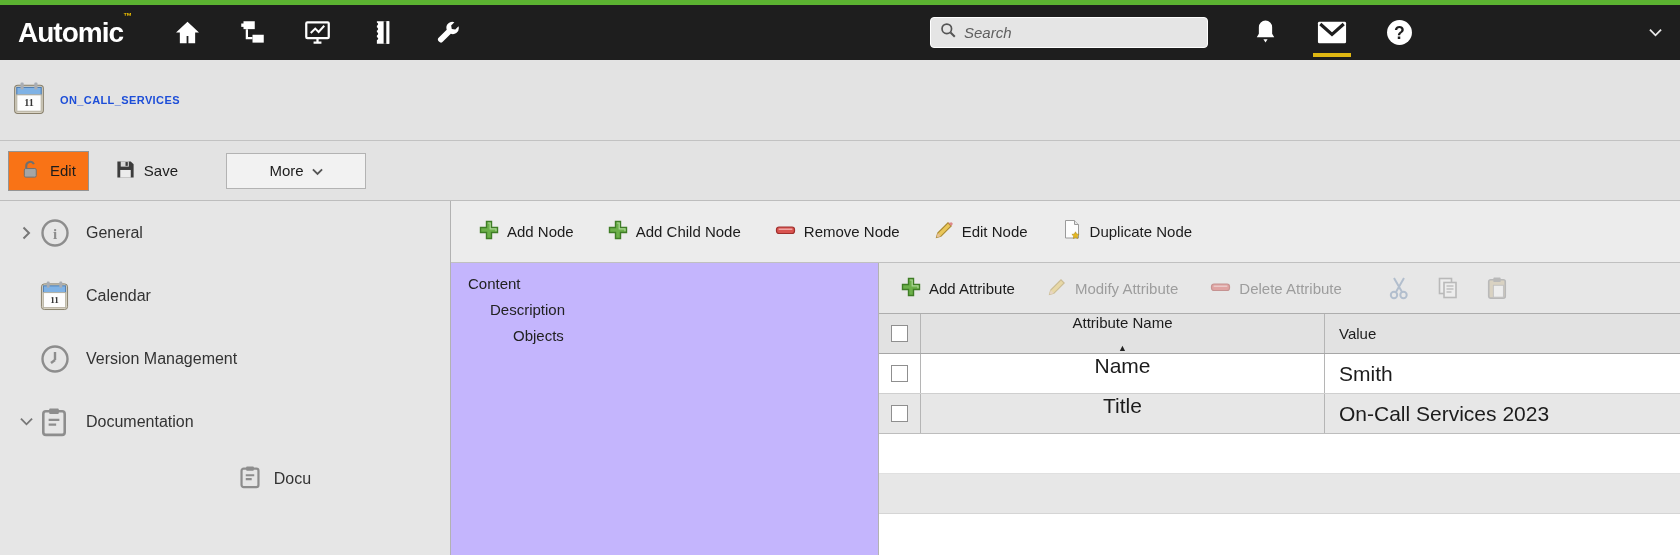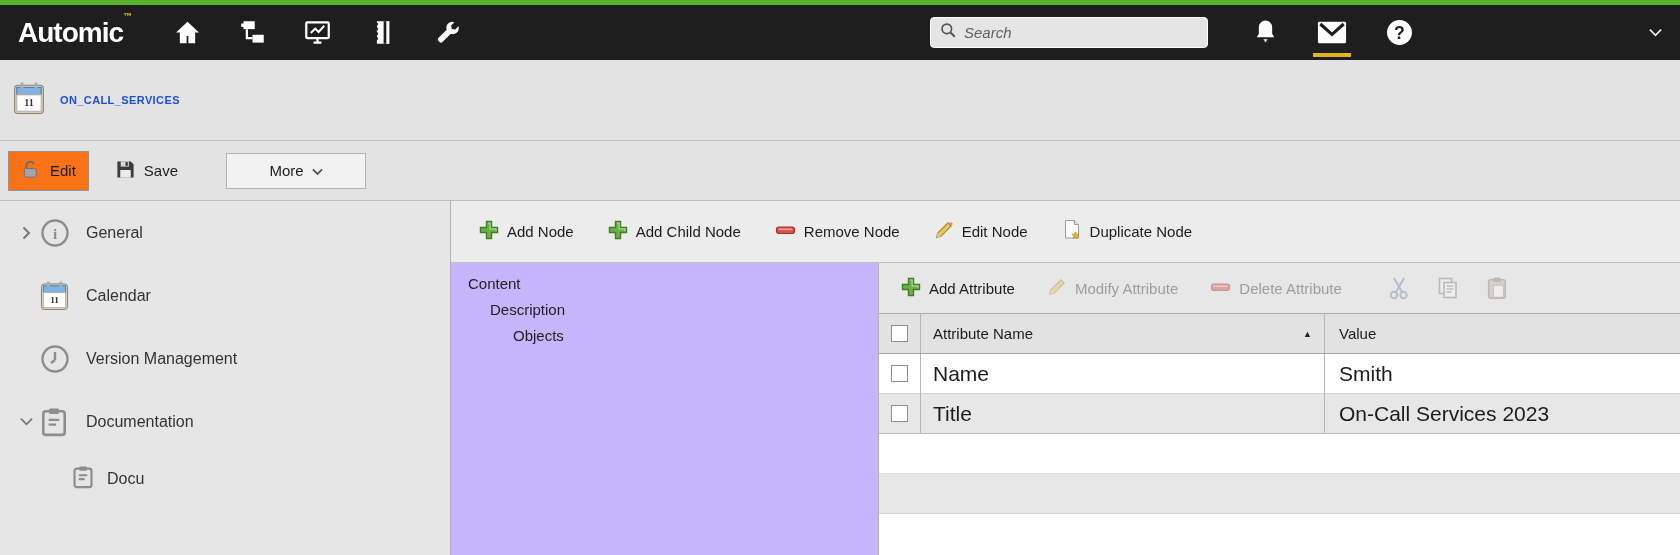--- a/index.html
+++ b/index.html
@@ -40,21 +40,21 @@
 
   
   .content { display:flex; height:354px; }
 
   
   .sidebar { width:451px; background:#e6e6e6; border-right:1px solid #b2b2b2; display:flex; flex-direction:column; }
   .side-row { display:flex; align-items:center; height:63px; padding-left:12px; cursor:pointer; }
   .side-row .chev { width:28px; display:flex; align-items:center; justify-content:center; }
   .side-row .sico { width:46px; display:flex; align-items:center; }
   .side-row .slabel { font-size:16px; color:#333; }
-  .side-row.child { height:52px; padding-left:72px; gap:13px; }
+  .side-row.child { height:52px; padding-left:100px; gap:13px;justify-content:center; }
   .side-row.selected { background:#f8e184; flex:1; }
 
   
   .main { flex:1; display:flex; flex-direction:column; }
   .node-toolbar { height:62px; background:#ececec; border-bottom:1px solid #c0c0c0;
     display:flex; align-items:center; padding-left:28px; gap:34px; }
   .ntbtn { display:flex; align-items:center; gap:8px; font-size:15px; color:#1c1c1c; cursor:pointer; }
 
   .lower { flex:1; display:flex; }
 
@@ -74,21 +74,21 @@
   .clipico { opacity:.5; cursor:default; display:flex; }
 
   
   .attr-table { display:flex; flex-direction:column; flex:1; border-top:1px solid #adadad; }
   .trow { display:flex; height:40px; align-items:stretch; }
   .trow.head { background:#e2e2e2; border-bottom:1px solid #a6a6a6; font-size:15px; color:#1c1c1c; }
   .trow.r-white { background:#ffffff; border-bottom:1px solid #cfcfcf; }
   .trow.r-gray { background:#e7e7e7; border-bottom:1px solid #bdbdbd; }
   .cell { display:flex; align-items:center; }
   .c-check { width:42px; justify-content:center; border-right:1px solid #b5b5b5; }
-  .c-name { width:404px; padding-left:12px; border-right:1px solid #b5b5b5; justify-content:space-between; padding-right:12px; }
+  .c-name { width:404px; padding-left:12px; border-right:1px solid #b5b5b5; justify-content:space-between; padding-right:12px;flex-direction:column; }
   .c-value { flex:1; padding-left:14px; }
   .cellval { font-size:21px; color:#1c1c1c; }
   .checkbox { width:17px; height:17px; background:#fff; border:1px solid #8f8f8f; cursor:pointer; }
   .sort-arrow { font-size:9px; color:#222; }
   .stripe-white { height:40px; background:#fff; border-bottom:1px solid #e0e0e0; }
   .stripe-gray { height:40px; background:#e7e7e7; border-bottom:1px solid #d5d5d5; }
   .stripe-rest { flex:1; background:#fff; }
 </style>
 </head>
 <body>

